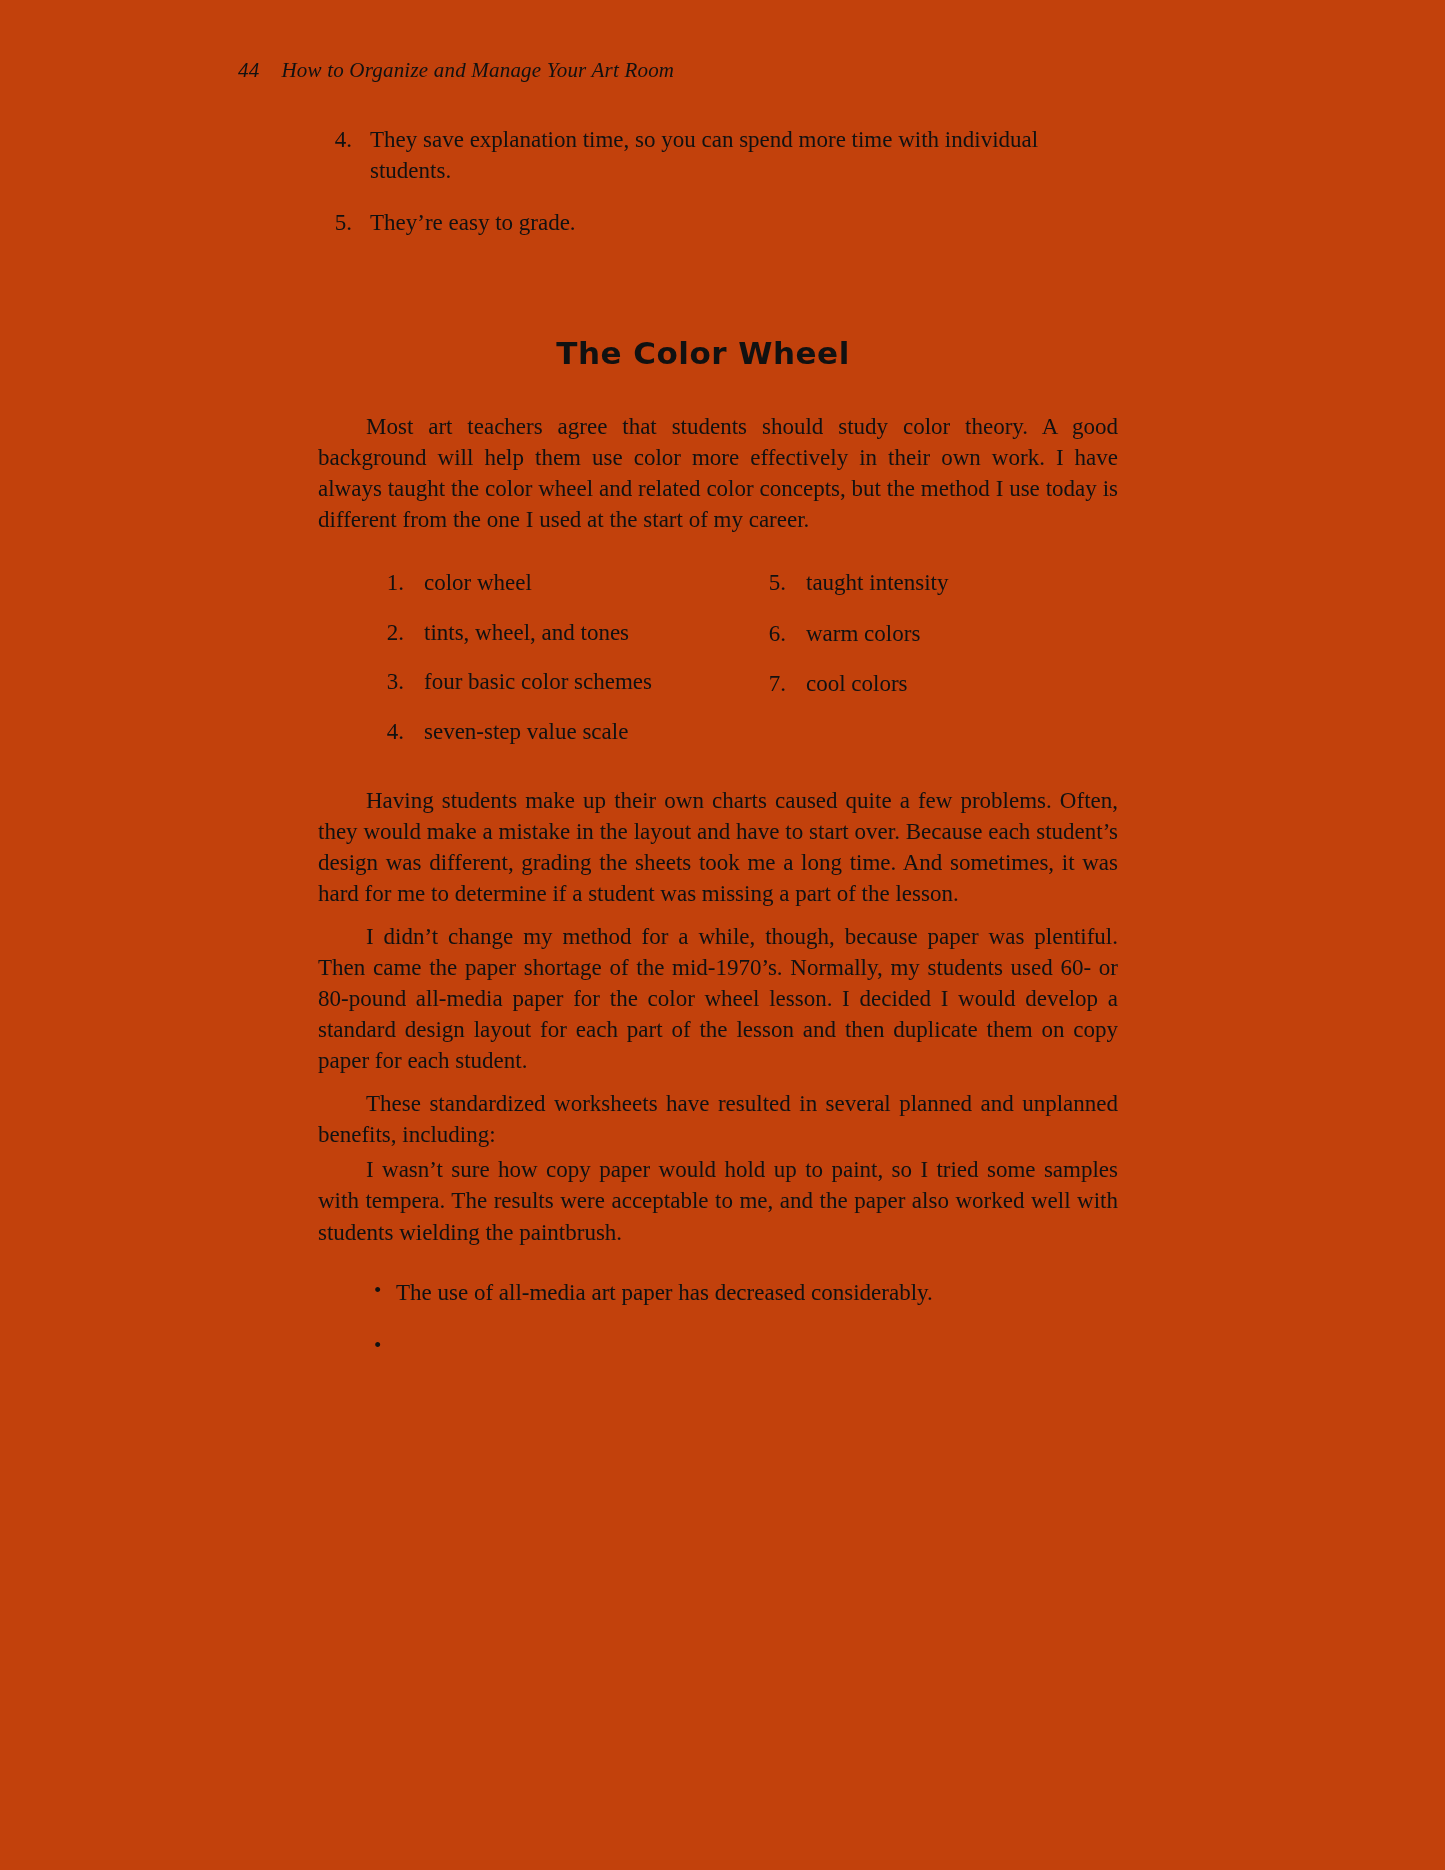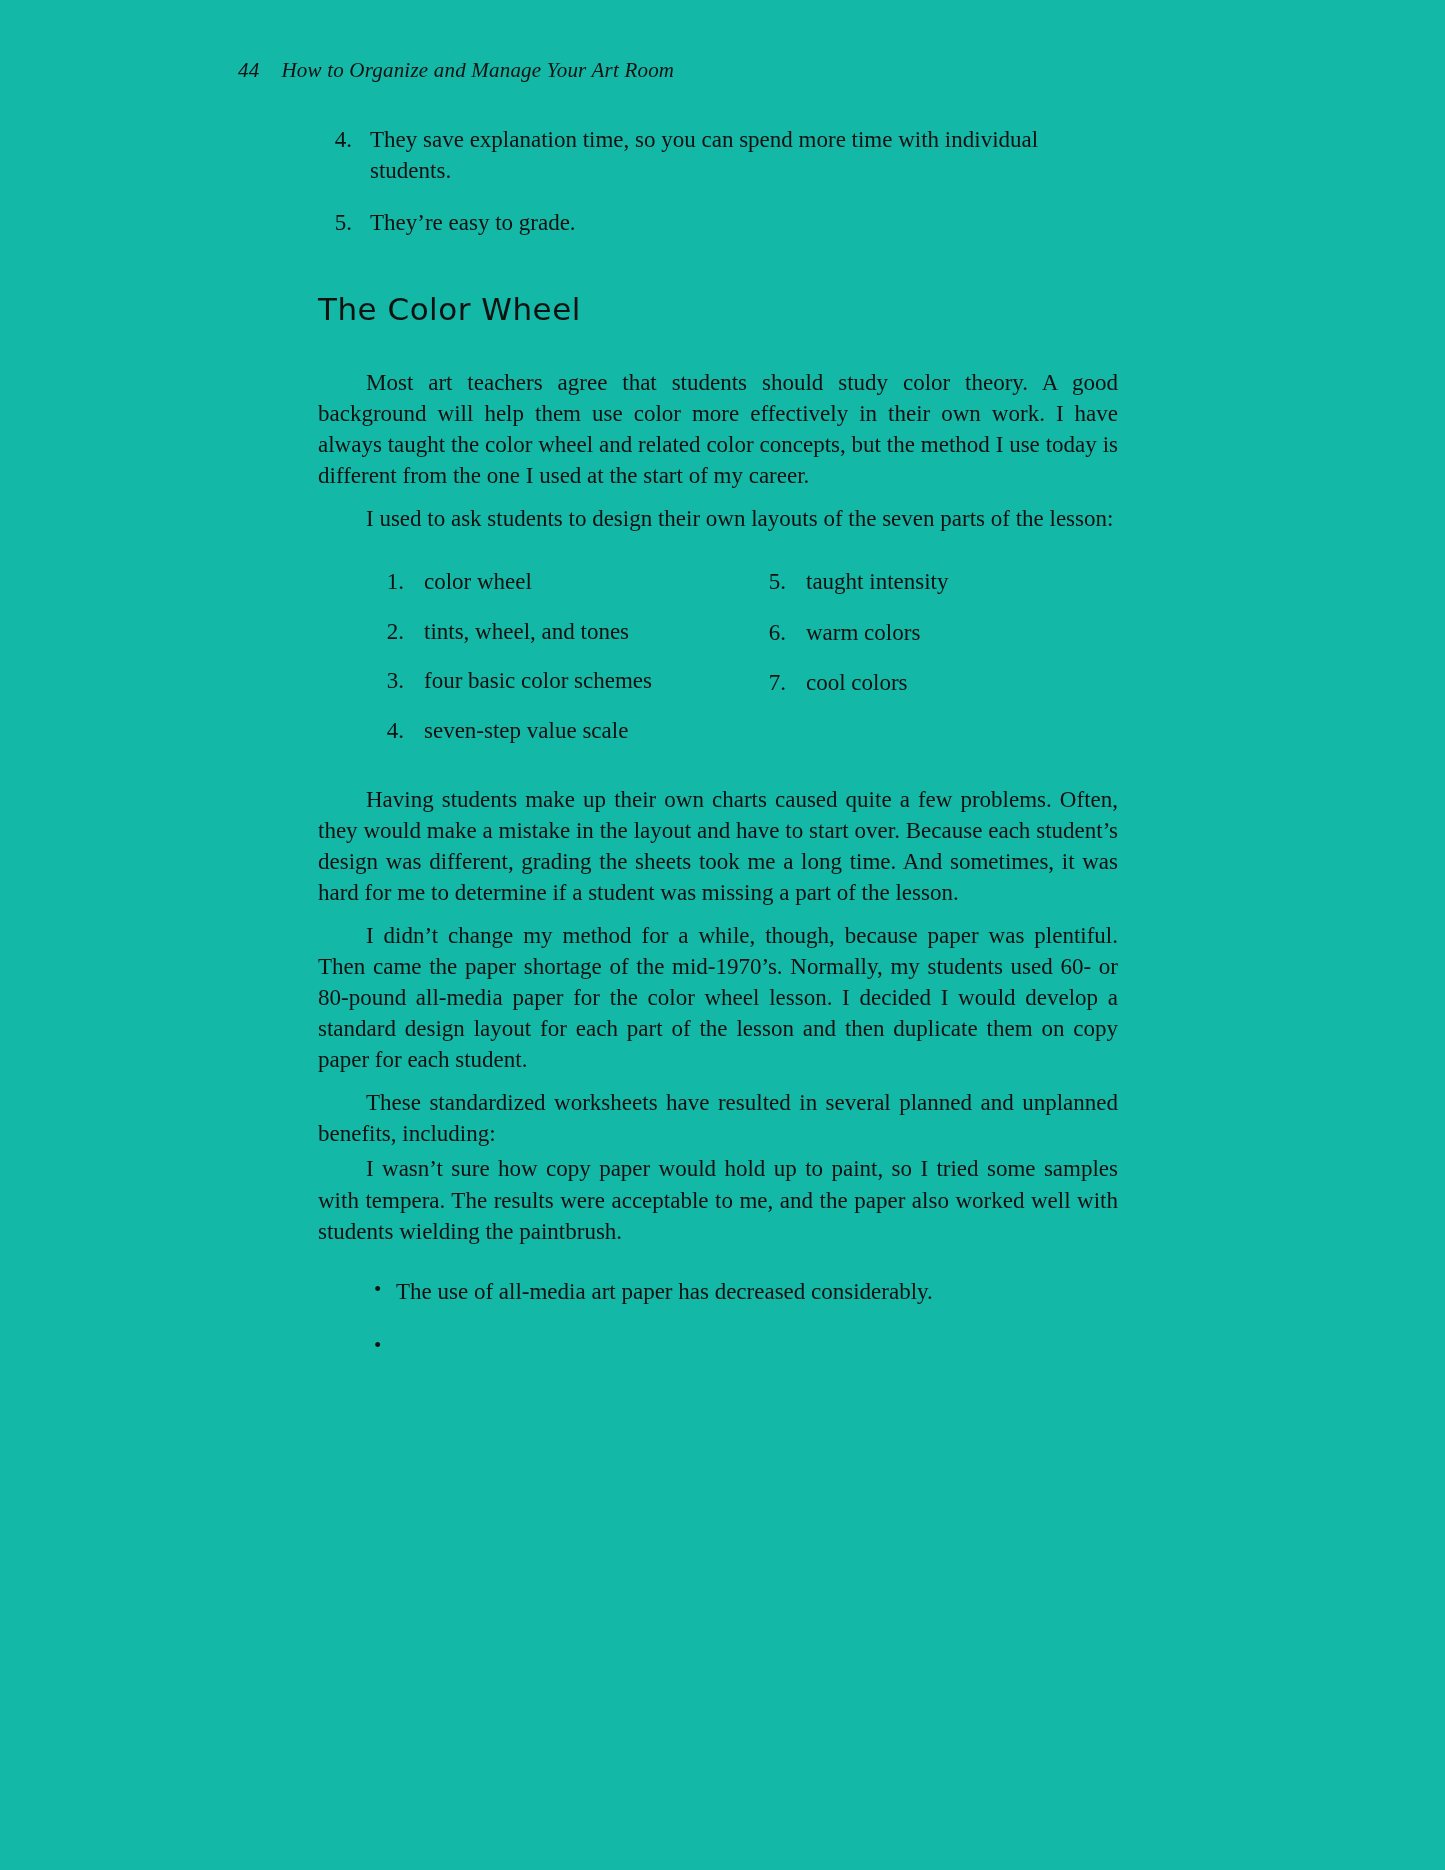--- a/index.html
+++ b/index.html
@@ -5,21 +5,21 @@
   html, body {
     margin: 0;
     padding: 0;
     background: #ffffff;
   }
   .page {
     position: relative;
     width: 1445px;
     height: 1870px;
     margin: 0 auto;
-    background: #14b8a6;
+    background: #c2410c;
     font-family: "Liberation Serif", serif;
     color: #111111;
     overflow: hidden;
   }
   .header {
     position: absolute;
     top: 58px;
     left: 238px;
     font-style: italic;
     font-size: 21px;
@@ -50,26 +50,26 @@
   }
   .numlist li .marker {
     position: absolute;
     left: 0;
     top: 0;
     width: 34px;
     text-align: right;
     font-size: 23px;
   }
   h1.section-title {
-    text-align: left;
+    text-align: center;
     font-family: "DejaVu Sans", sans-serif;
     font-size: 31px;
-    font-weight: normal;
+    font-weight: bold;
     letter-spacing: 0.5px;
-    margin: 52px 0 0 0;
+    margin: 96px 0 0 0;
     padding-right: 30px;
   }
   p.body {
     font-size: 23px;
     line-height: 1.35;
     text-align: justify;
     margin: 0 0 12px 0;
     text-indent: 48px;
   }
   p.body.first {
@@ -149,21 +149,20 @@
       <li>
         <span class="marker">5.</span>
         <span>They’re easy to grade.</span>
       </li>
     </ul>
 
     <h1 class="section-title">The Color Wheel</h1>
 
     <p class="body first">Most art teachers agree that students should study color theory. A good background will help them use color more effectively in their own work. I have always taught the color wheel and related color concepts, but the method I use today is different from the one I used at the start of my career.</p>
 
-    <p class="body para-block tight">I used to ask students to design their own layouts of the seven parts of the lesson:</p>
 
     <div class="two-col">
       <div class="col left">
         <ol>
           <li>
             <span class="marker">1.</span>
             <span>color wheel</span>
           </li>
           <li>
             <span class="marker">2.</span>

